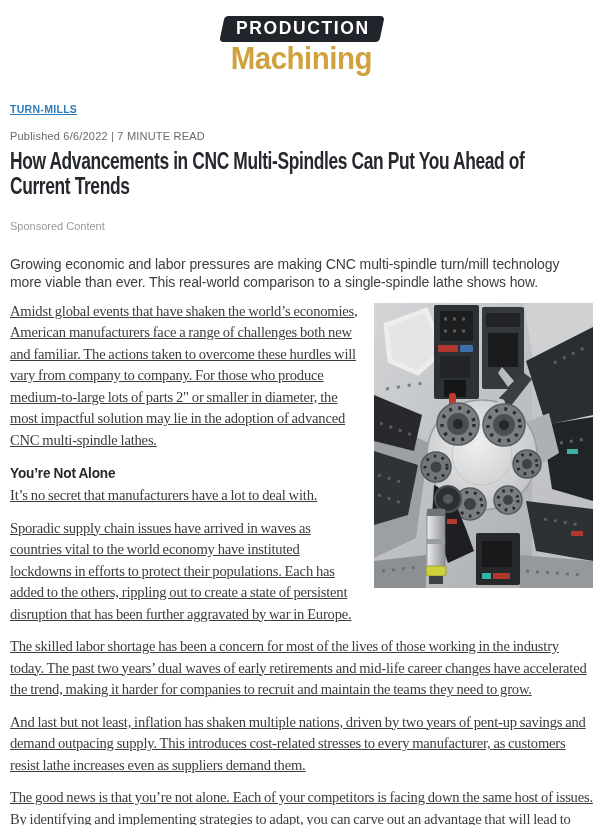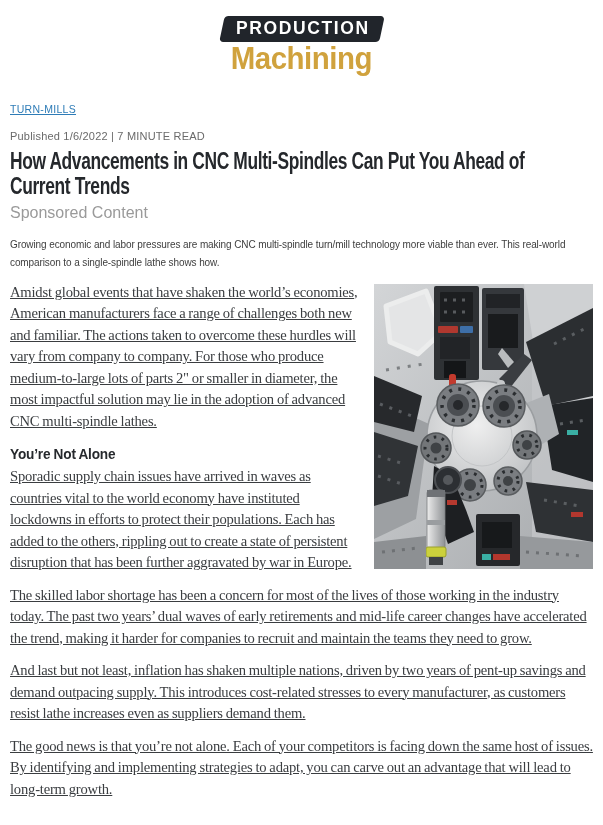--- a/index.html
+++ b/index.html
@@ -21,35 +21,35 @@
   }
   .logo-machining{
     margin-top:1px;color:#d0a23d;font-weight:700;font-size:31px;
     letter-spacing:-0.5px;display:inline-block;transform:scaleX(0.95);
     transform-origin:50% 0;
   }
   
   .content{padding:0 10px;}
   .category{
     display:inline-block;margin-top:29px;
-    color:#2e7cb7;font-size:10.5px;font-weight:400;letter-spacing:0.3px;
+    color:#2e7cb7;font-size:10.5px;font-weight:700;letter-spacing:0.3px;
     text-decoration:underline;cursor:pointer;
   }
   .published{
     margin-top:13px;color:#6a6a6a;font-size:11px;letter-spacing:0.2px;
   }
   .headline{
     margin:7px 0 0 0;color:#25282c;font-weight:700;font-size:23.5px;
     line-height:25.5px;letter-spacing:-0.5px;
     transform:scaleX(0.74);transform-origin:0 0;width:790px;
   }
   .headline .hl{display:block;white-space:nowrap;}
-  .sponsored{margin-top:4px;color:#9a9a9a;font-size:16px;}
+  .sponsored{margin-top:20px;color:#9a9a9a;font-size:11px;}
   .deck{
-    margin:14px 0 0 0;color:#3e3e3e;font-size:10px;line-height:18.5px;
+    margin:23px 0 0 0;color:#3e3e3e;font-size:14px;line-height:18.5px;
     letter-spacing:-0.1px;
   }
   
   .article-body{
     margin-top:9px;
     font-family:"Liberation Serif","DejaVu Serif",serif;
     color:#3a3d40;font-size:14.6px;line-height:21.5px;
     letter-spacing:-0.2px;word-spacing:-0.5px;
   }
   .article-body p{margin:0 0 11px 0;text-decoration:underline;}
@@ -78,21 +78,21 @@
       </div>
       <br>
       <span class="logo-machining">Machining</span>
     </div>
   </header>
 
   <main class="content">
 
     <a class="category">TURN-MILLS</a>
 
-    <div class="published">Published 1/6/2022 | 7 MINUTE READ</div>
+    <div class="published">Published 6/6/2022 | 7 MINUTE READ</div>
 
     <h1 class="headline">
       <span class="hl">How Advancements in CNC Multi-Spindles Can Put You Ahead of</span>
       <span class="hl">Current Trends</span>
     </h1>
 
     <div class="sponsored">Sponsored Content</div>
 
     <p class="deck">Growing economic and labor pressures are making CNC multi-spindle turn/mill technology more viable than ever. This real-world comparison to a single-spindle lathe shows how.</p>
 
@@ -208,20 +208,21 @@
           <line x1="8" y1="268" x2="44" y2="264" stroke="#6e7174" stroke-width="3" stroke-dasharray="3 7"></line>
           <line x1="152" y1="268" x2="210" y2="272" stroke="#6e7174" stroke-width="3" stroke-dasharray="3 7"></line>
           <line x1="12" y1="86" x2="50" y2="80" stroke="#7d8083" stroke-width="3" stroke-dasharray="3 8"></line>
         </svg>
       </figure>
 
       <p>Amidst global events that have shaken the world’s economies, American manufacturers face a range of challenges both new and familiar. The actions taken to overcome these hurdles will vary from company to company. For those who produce medium-to-large lots of parts 2" or smaller in diameter, the most impactful solution may lie in the adoption of advanced CNC multi-spindle lathes.</p>
 
       <h3 class="subhead">You’re Not Alone</h3>
 
+      <p>It’s no secret that manufacturers have a lot to deal with.</p>
 
       <p>Sporadic supply chain issues have arrived in waves as countries vital to the world economy have instituted lockdowns in efforts to protect their populations. Each has added to the others, rippling out to create a state of persistent disruption that has been further aggravated by war in Europe.</p>
 
       <p>The skilled labor shortage has been a concern for most of the lives of those working in the industry today. The past two years’ dual waves of early retirements and mid-life career changes have accelerated the trend, making it harder for companies to recruit and maintain the teams they need to grow.</p>
 
       <p>And last but not least, inflation has shaken multiple nations, driven by two years of pent-up savings and demand outpacing supply. This introduces cost-related stresses to every manufacturer, as customers resist lathe increases even as suppliers demand them.</p>
 
       <p>The good news is that you’re not alone. Each of your competitors is facing down the same host of issues. By identifying and implementing strategies to adapt, you can carve out an advantage that will lead to long-term growth.</p>
 
     </div>

